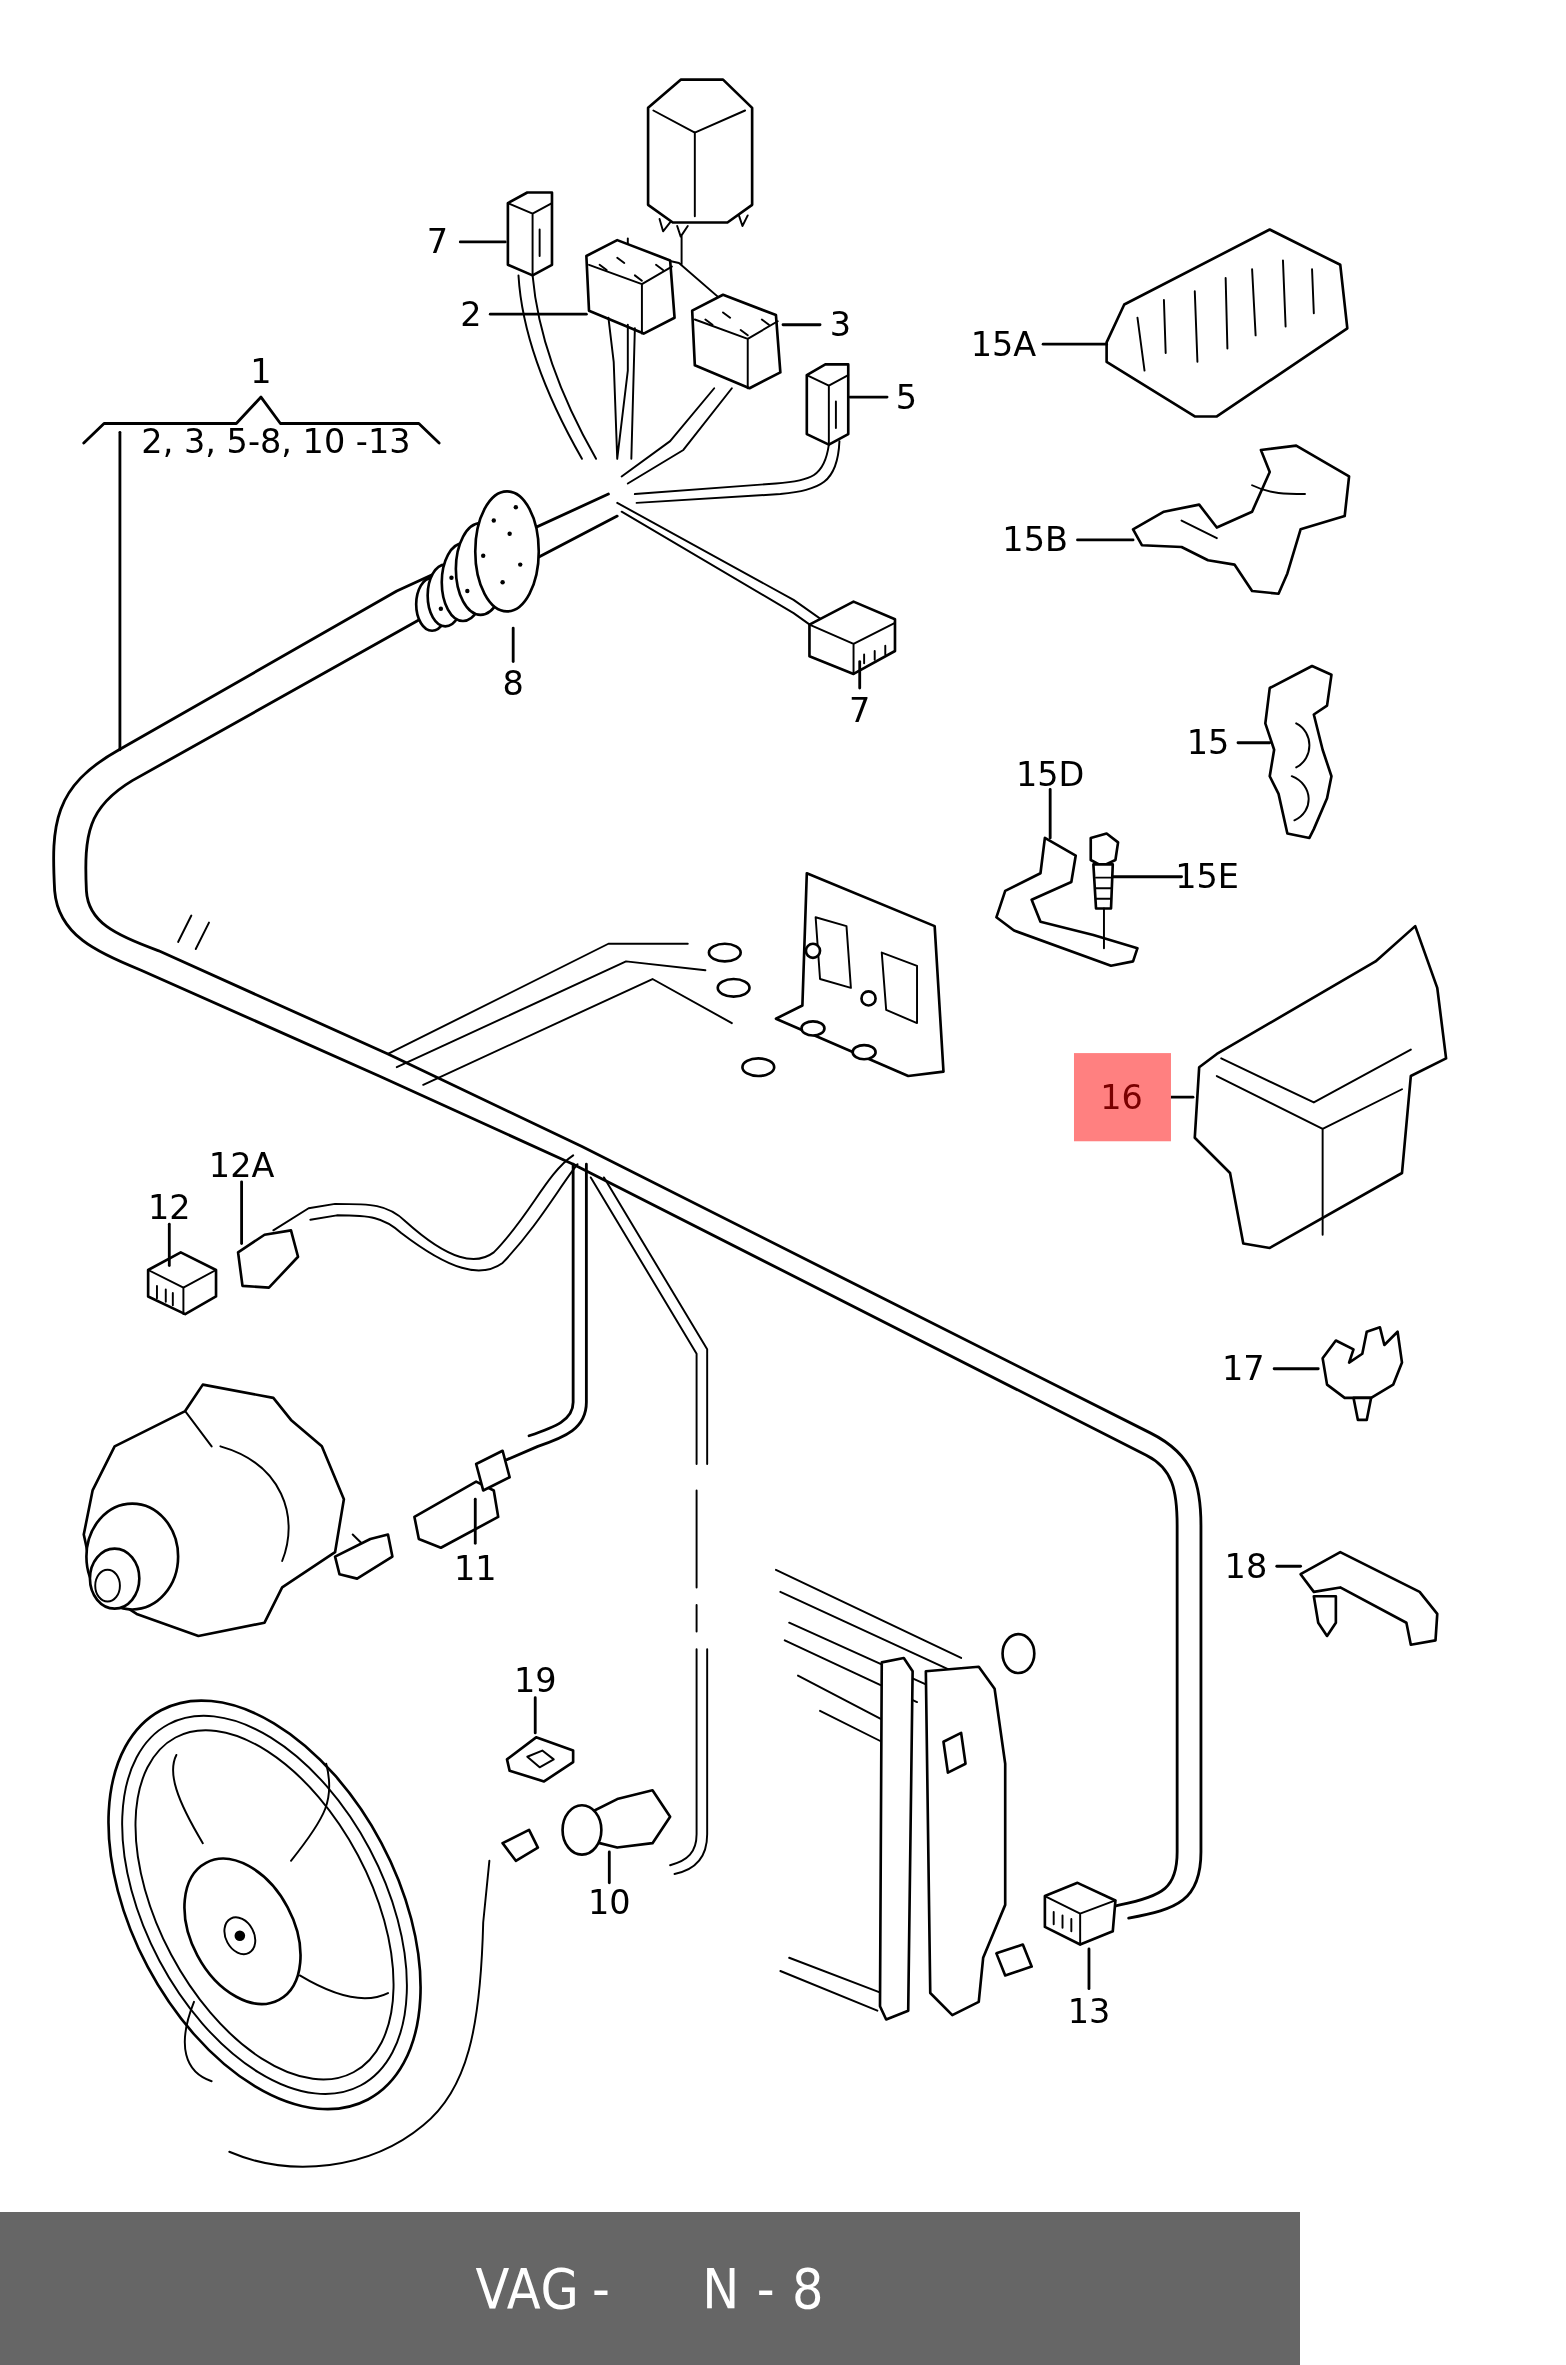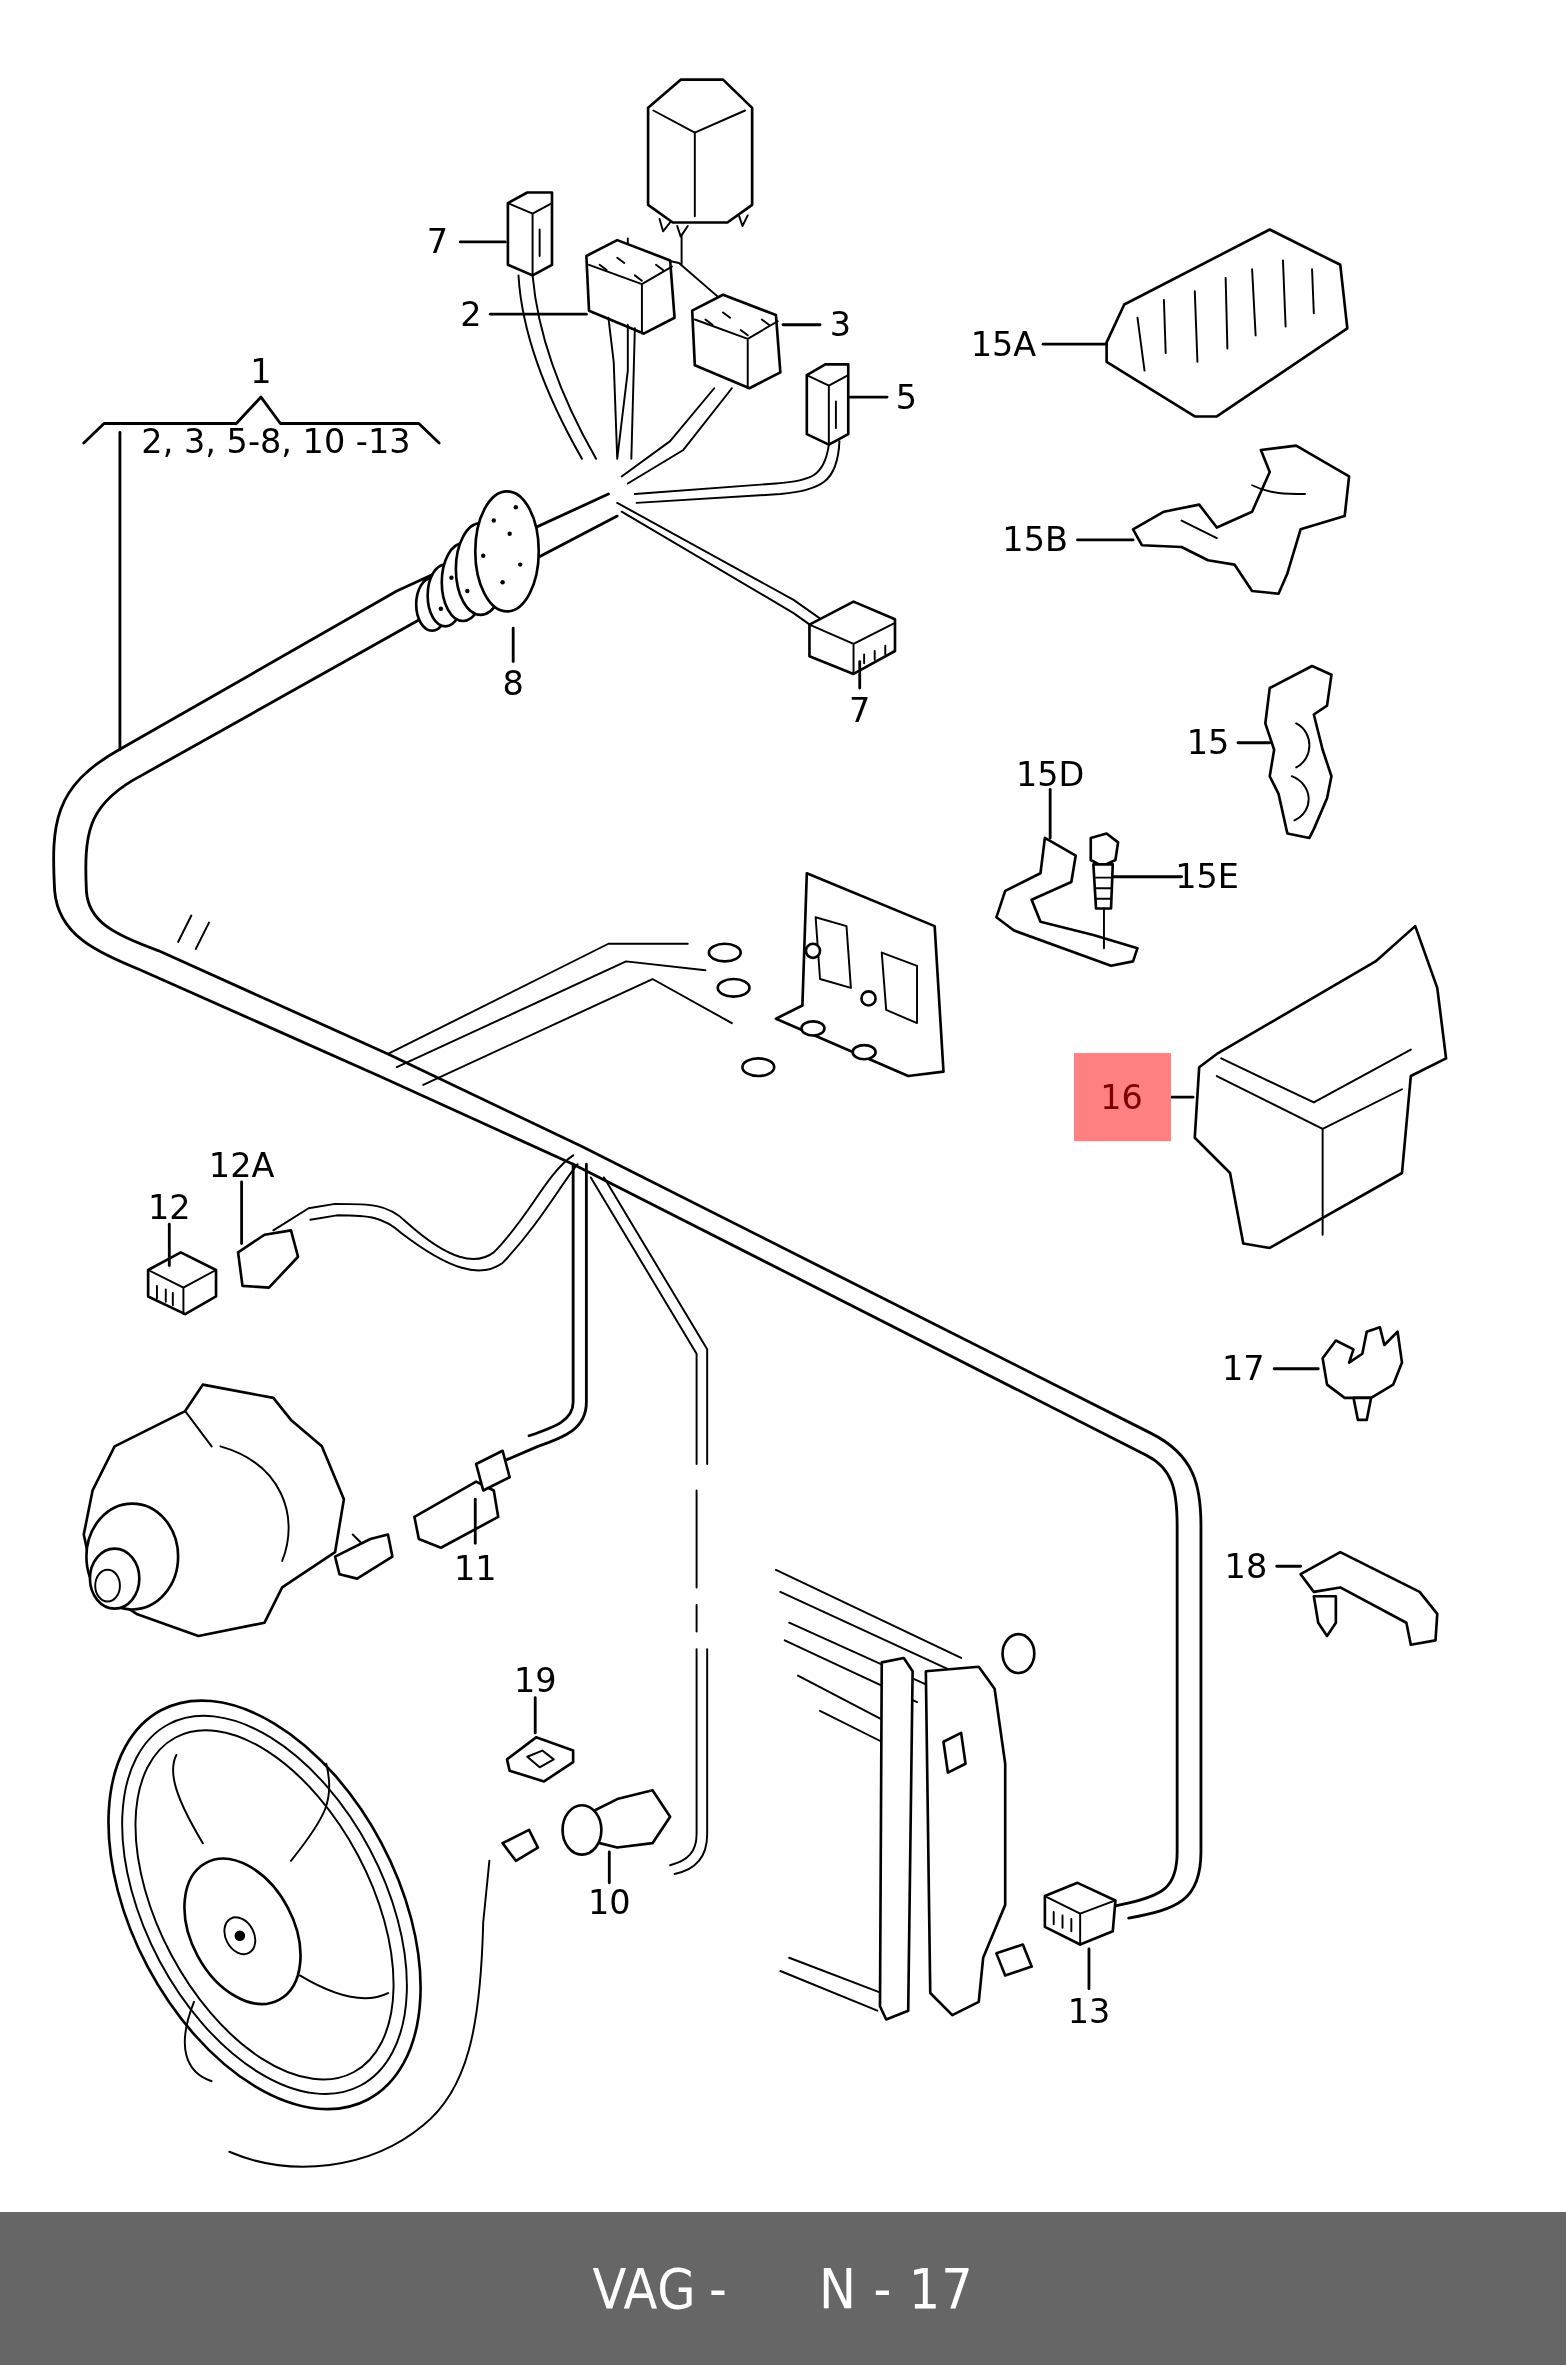--- a/index.html
+++ b/index.html
@@ -3,21 +3,21 @@
 <meta charset="utf-8">
 <style>
   html, body { margin:0; padding:0; background:#ffffff; }
   body { width:1566px; height:2366px; position:relative; overflow:hidden; font-family:"DejaVu Sans", sans-serif; }
   #drawing { position:absolute; left:0; top:0; width:1566px; height:2212px; }
   .lbl { font-family:"DejaVu Sans", sans-serif; font-size:38px; fill:#000; }
   .ln { stroke:#000; stroke-width:3.2; fill:none; stroke-linecap:round; stroke-linejoin:round; }
   .thin { stroke:#000; stroke-width:2.2; fill:none; stroke-linecap:round; stroke-linejoin:round; }
   .part { stroke:#000; stroke-width:3; fill:#fff; stroke-linejoin:round; }
   .dots { fill:#000; }
-  #footer { position:absolute; left:0; top:2212px; width:1566px; height:153px; background:#666666;
+  #footer { position:absolute; left:0; top:2212px; width:1300px; height:153px; background:#666666;
             display:flex; align-items:center; justify-content:center; color:#fff;
             font-family:"DejaVu Sans Condensed","DejaVu Sans", sans-serif; font-size:55px; letter-spacing:0.9px; }
   #footer .gap { display:inline-block; width:79px; }
 </style>
 </head>
 <body>
 
 <svg id="drawing" viewBox="0 0 1776 2508" xmlns="http://www.w3.org/2000/svg">
 
   <g>
@@ -249,15 +249,15 @@
   <text class="lbl" x="1413" y="1789" text-anchor="middle">18</text>
   <text class="lbl" x="607" y="1919" text-anchor="middle">19</text>
   <text class="lbl" x="691" y="2170" text-anchor="middle">10</text>
   <text class="lbl" x="1235" y="2294" text-anchor="middle">13</text>
 </svg>
 
 <div id="footer">
   <span>VAG</span>
   <span style="margin:0 12.3px;">-</span>
   <span class="gap"></span>
-  <span>N - 17</span>
+  <span>N - 8</span>
 </div>
 
 
 </body></html>

